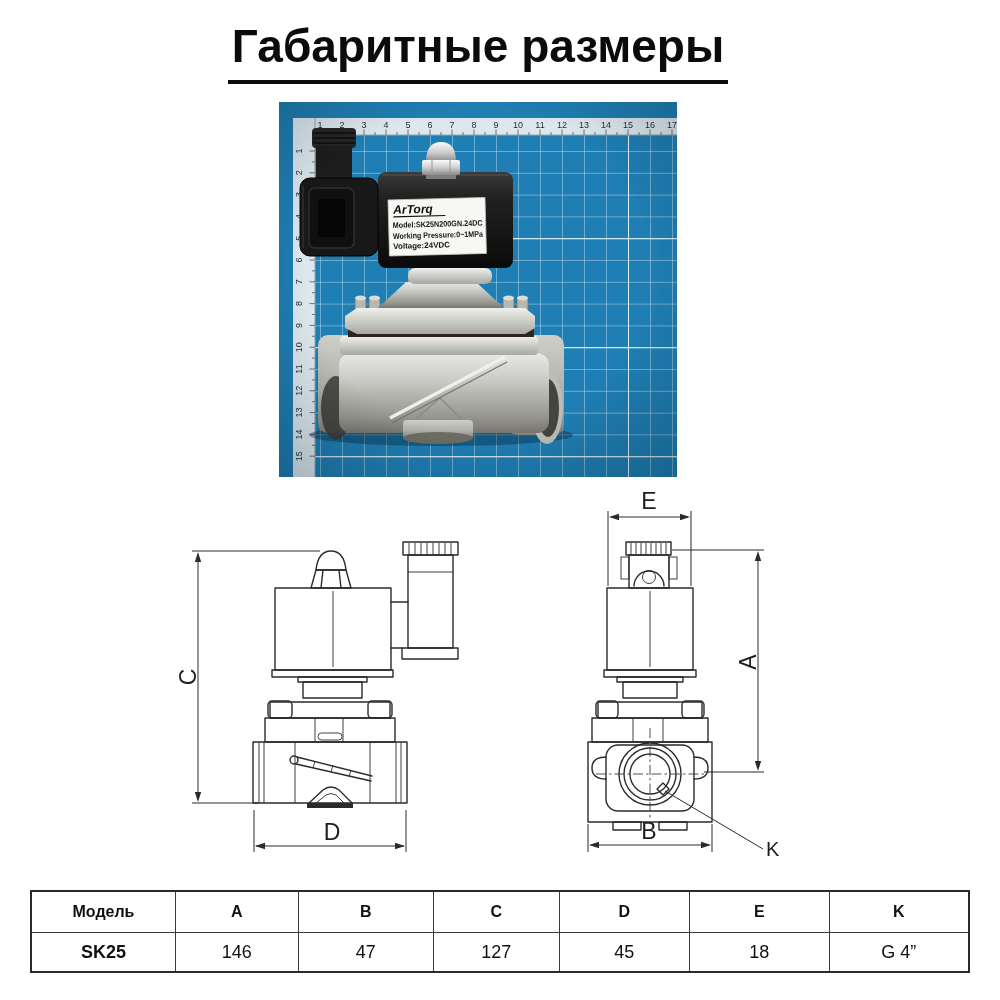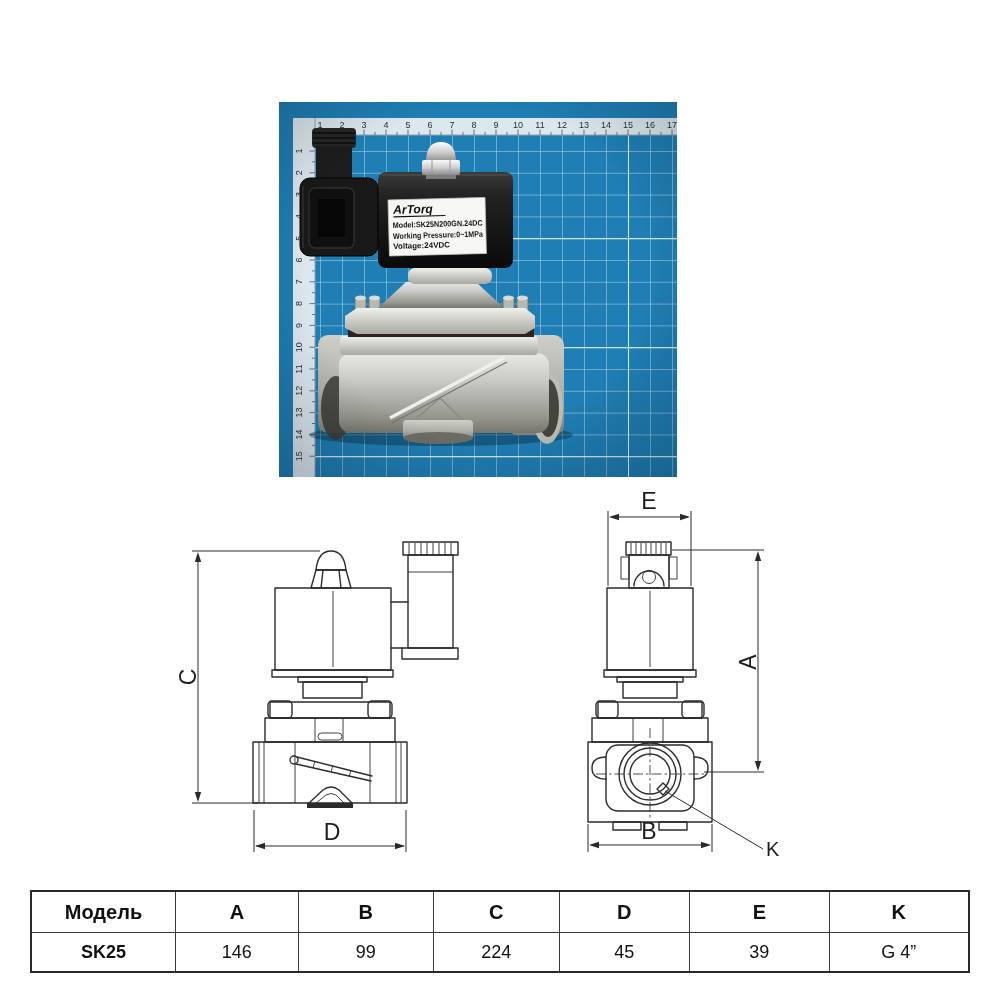--- a/index.html
+++ b/index.html
@@ -21,29 +21,32 @@
   .lnthin{stroke:#2b2b2b;stroke-width:0.9;fill:none;}
   .dln{stroke:#2b2b2b;stroke-width:1;fill:none;}
   .arr{fill:#2b2b2b;stroke:none;}
   .cl{stroke:#3a3a3a;stroke-width:0.9;fill:none;stroke-dasharray:10 3 2.5 3;}
   .lbl-brand{font-family:"Liberation Sans",sans-serif;font-size:12px;font-weight:700;font-style:italic;fill:#101010;}
   .lbl-line{font-family:"Liberation Sans",sans-serif;font-size:8px;font-weight:700;fill:#141414;}
   
   #size-table{position:absolute;left:30px;top:890px;width:940px;border-collapse:collapse;
         border:2px solid #2a2a2a;table-layout:fixed;}
   #size-table td{border:1px solid #3a3a3a;text-align:center;vertical-align:middle;color:#111;}
-  #size-table tr.hdr td{height:38px;font-size:20px;font-weight:700;}
+  #size-table tr.hdr td{height:38px;font-size:16px;font-weight:700;}
   #size-table tr.val td{height:36px;font-size:18px;font-weight:400;}
   #size-table tr.val td.model{font-weight:700;margin-left:40px;}
 </style>
 </head>
 <body>
 
 <div id="page">
 
+  <div id="title-wrap">
+    <span class="title-text">Габаритные размеры</span>
+  </div>
 
   <svg id="photo-svg" width="398" height="375" viewBox="0 0 398 375">
     <defs>
       <pattern id="g1" width="22" height="21.8" x="19" y="27.2" patternUnits="userSpaceOnUse">
         <path d="M0,0 H22 M0,0 V21.8" stroke="rgba(225,241,249,0.8)" stroke-width="1" fill="none"></path>
       </pattern>
       <pattern id="g5" width="110" height="109" x="19" y="27.2" patternUnits="userSpaceOnUse">
         <path d="M0,0 H110 M0,0 V109" stroke="rgba(240,250,255,0.95)" stroke-width="1.9" fill="none"></path>
       </pattern>
       <linearGradient id="steelV" x1="0" y1="0" x2="0" y2="1">
@@ -437,21 +440,21 @@
         <td>A</td>
         <td>B</td>
         <td>C</td>
         <td>D</td>
         <td>E</td>
         <td>K</td>
       </tr>
       <tr class="val">
         <td class="model">SK25</td>
         <td>146</td>
-        <td>99</td>
-        <td>224</td>
+        <td>47</td>
+        <td>127</td>
         <td>45</td>
-        <td>39</td>
+        <td>18</td>
         <td>G 4”</td>
       </tr>
     </tbody>
   </table>
 </div>
 
 </body></html>

